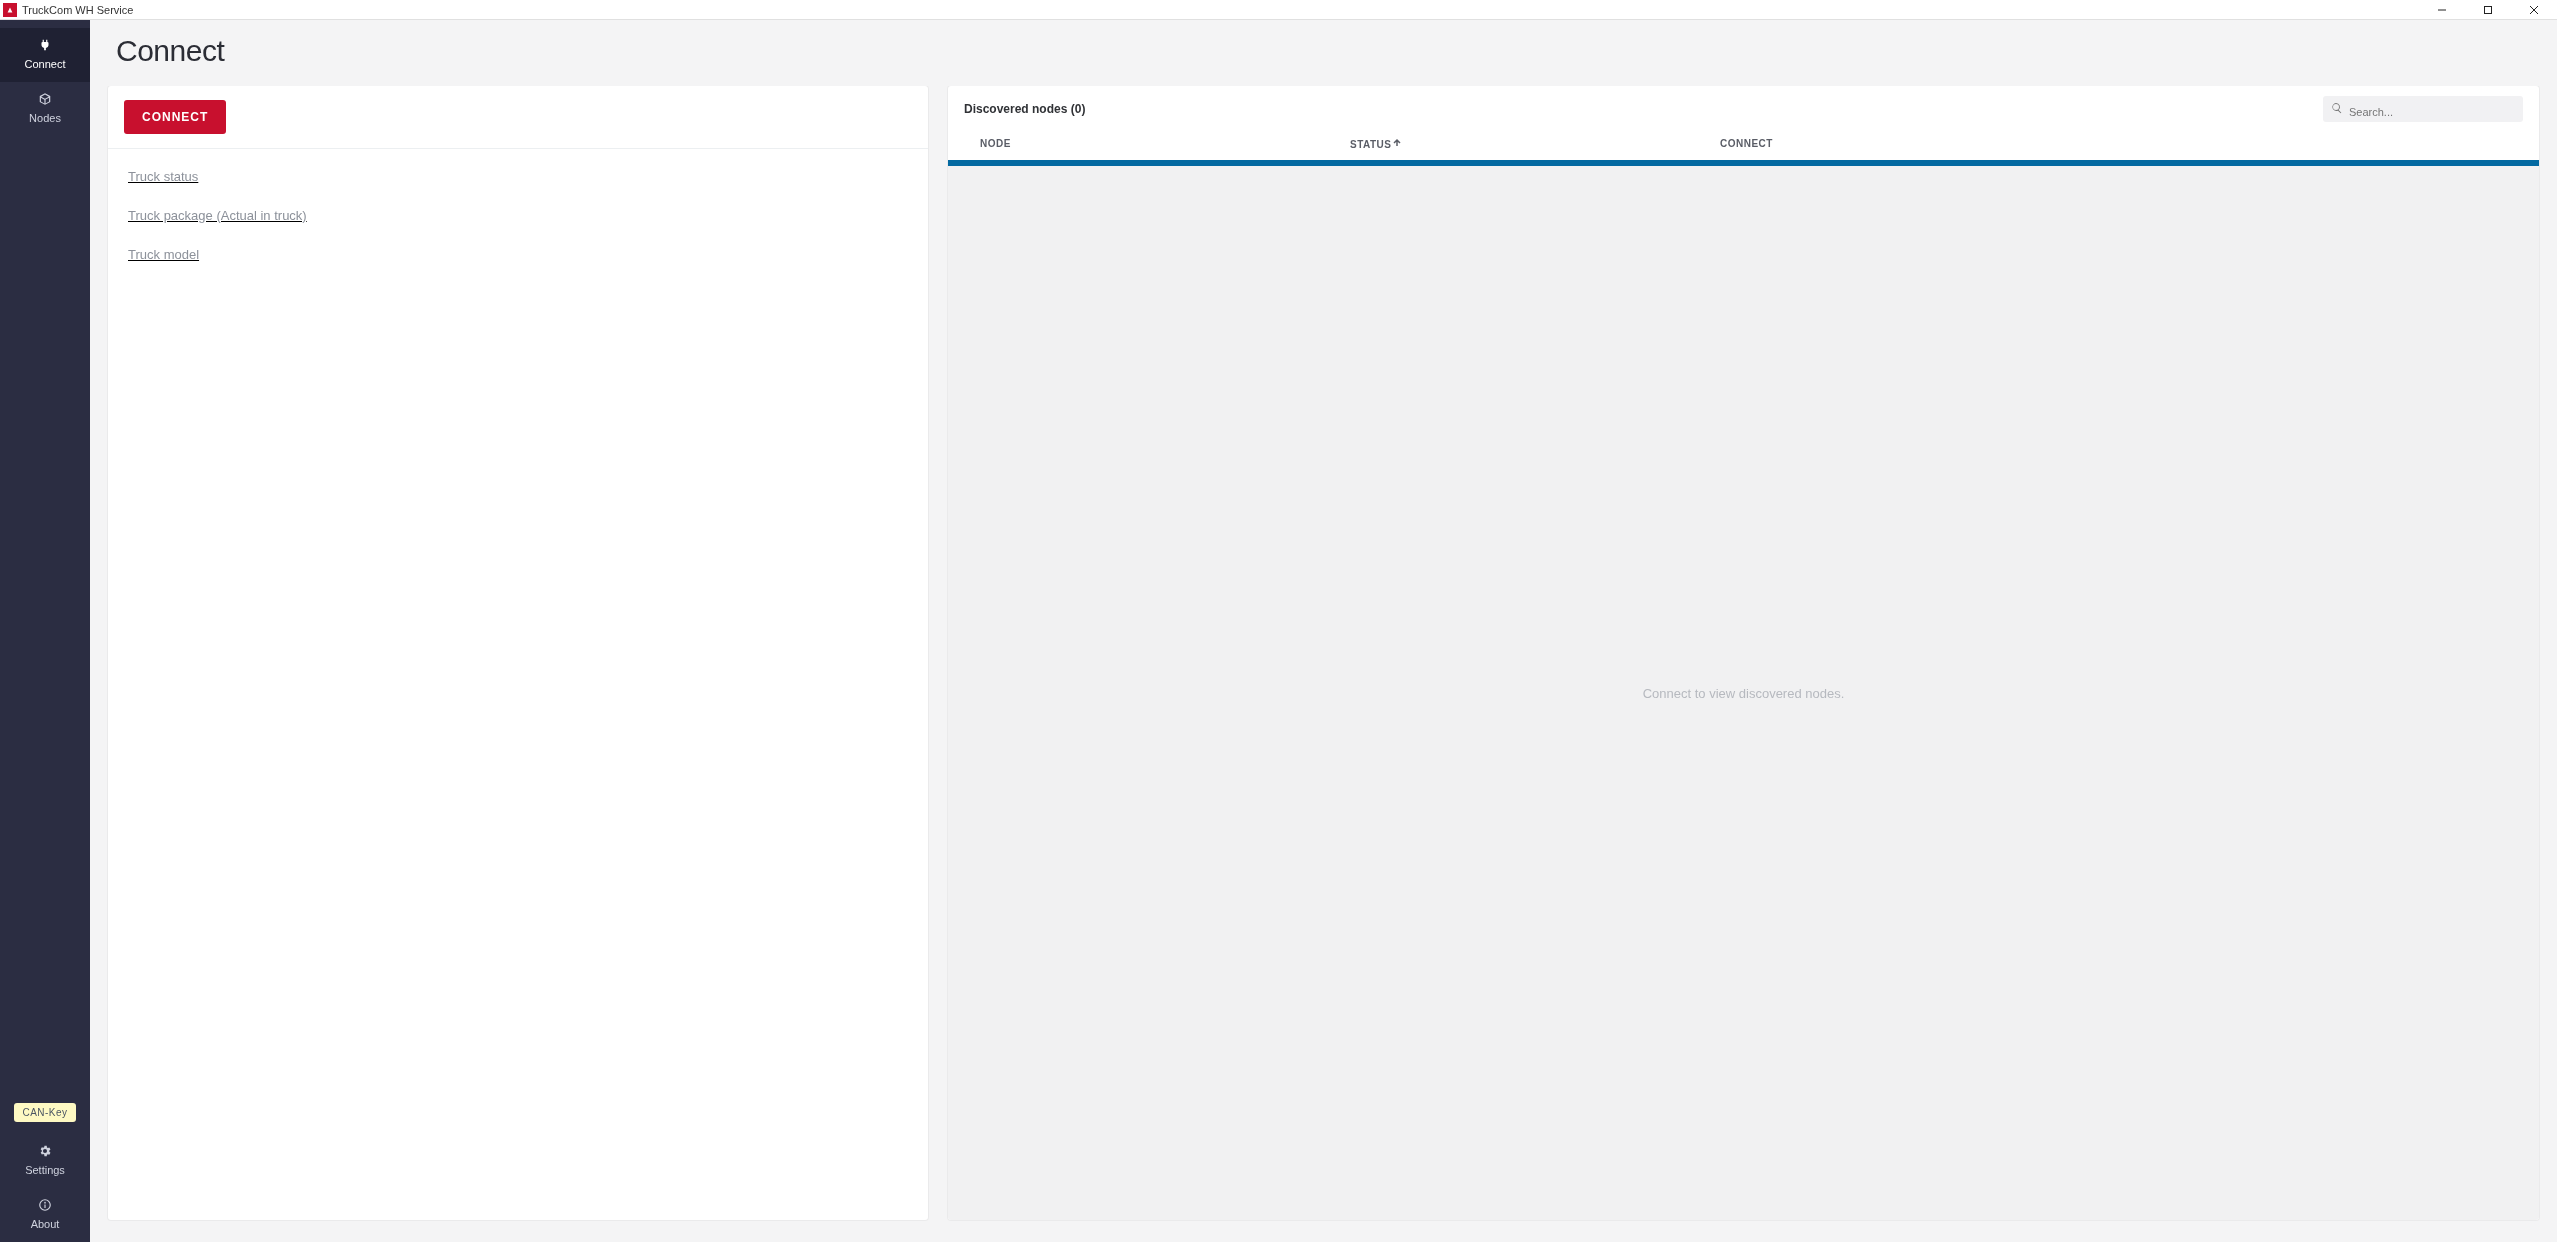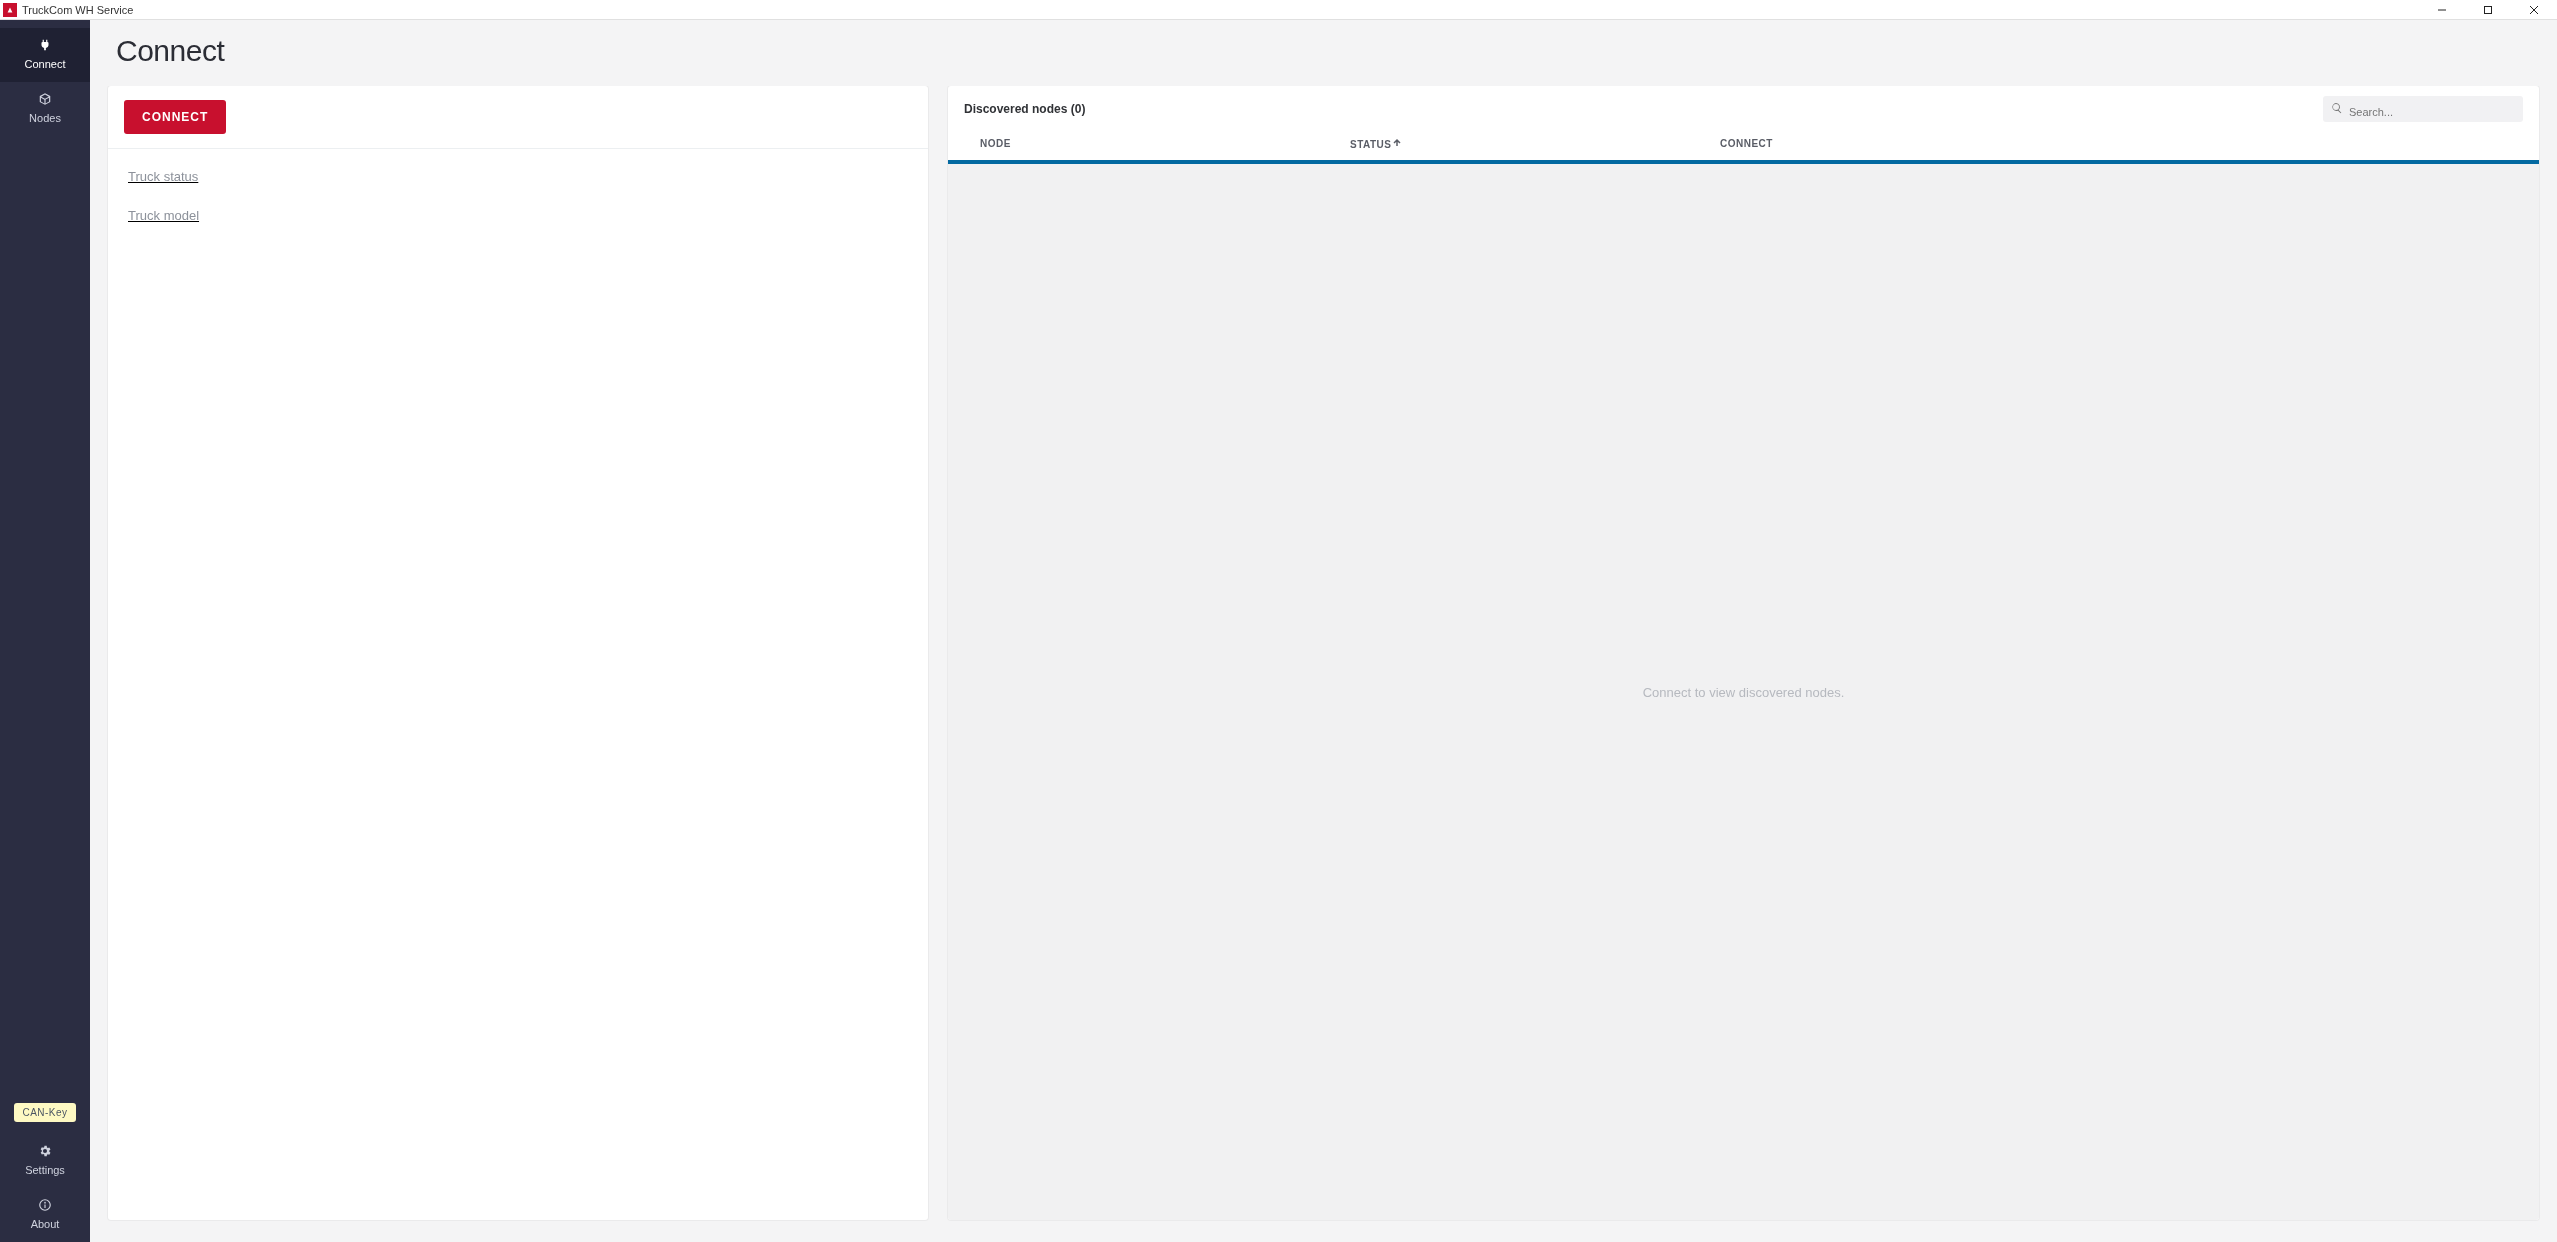--- a/index.html
+++ b/index.html
@@ -37,21 +37,21 @@
 
 .info-list { padding: 8px 0; text-decoration: underline; }
 .info-item { padding: 12px 20px; font-size: 13px; color: #8c919a; }
 
 .discovered-bar { display: flex; align-items: center; justify-content: space-between; padding: 10px 16px 8px 16px; }
 .discovered-title { font-size: 12px; font-weight: 600; color: #303236; }
 .search-box { background: #f1f1f3; border-radius: 3px; display: flex; align-items: flex-end; padding: 4px 8px; width: 200px; }
 .search-box svg { width: 12px; height: 12px; fill: #777; margin-right: 6px; }
 .search-box input { border: none; background: transparent; outline: none; font-size: 11px; color: #555; width: 100%; }
 
-.table-head { display: flex; padding: 8px 16px 10px 32px; border-bottom: 4px solid #0369a1; font-size: 10px; letter-spacing: 0.5px; color: #5a5d66; font-weight: 600; }
+.table-head { display: flex; padding: 8px 16px 10px 32px; border-bottom: 6px solid #0369a1; font-size: 10px; letter-spacing: 0.5px; color: #5a5d66; font-weight: 600; }
 .col-node { flex: 0 0 370px; }
 .col-status { flex: 0 0 370px; display: flex; align-items: center; }
 .col-software { flex: 1; }
 .sort-arrow svg { width: 10px; height: 10px; stroke: #5a5d66; }
 
 .empty-area { flex: 1; background: #f1f1f2; display: flex; align-items: center; justify-content: center; }
 .empty-text { color: #b6b9bf; font-size: 13px; }
 </style>
 </head>
 <body>
@@ -127,20 +127,21 @@
     <div class="page-header">
       <h1 class="page-title">Connect</h1>
     </div>
     <div class="panels">
       <div class="panel panel-left">
         <div class="connect-bar">
           <button class="connect-btn">CONNECT</button>
         </div>
         <div class="info-list">
           <div class="info-item">Truck status</div>
+          <div class="info-item">Truck package (Actual in truck)</div>
           <div class="info-item">Truck model</div>
         </div>
       </div>
 
       <div class="panel panel-right">
         <div class="discovered-bar">
           <span class="discovered-title">Discovered nodes (0)</span>
           <div class="search-box">
             <span>
               <svg viewBox="0 0 24 24">

